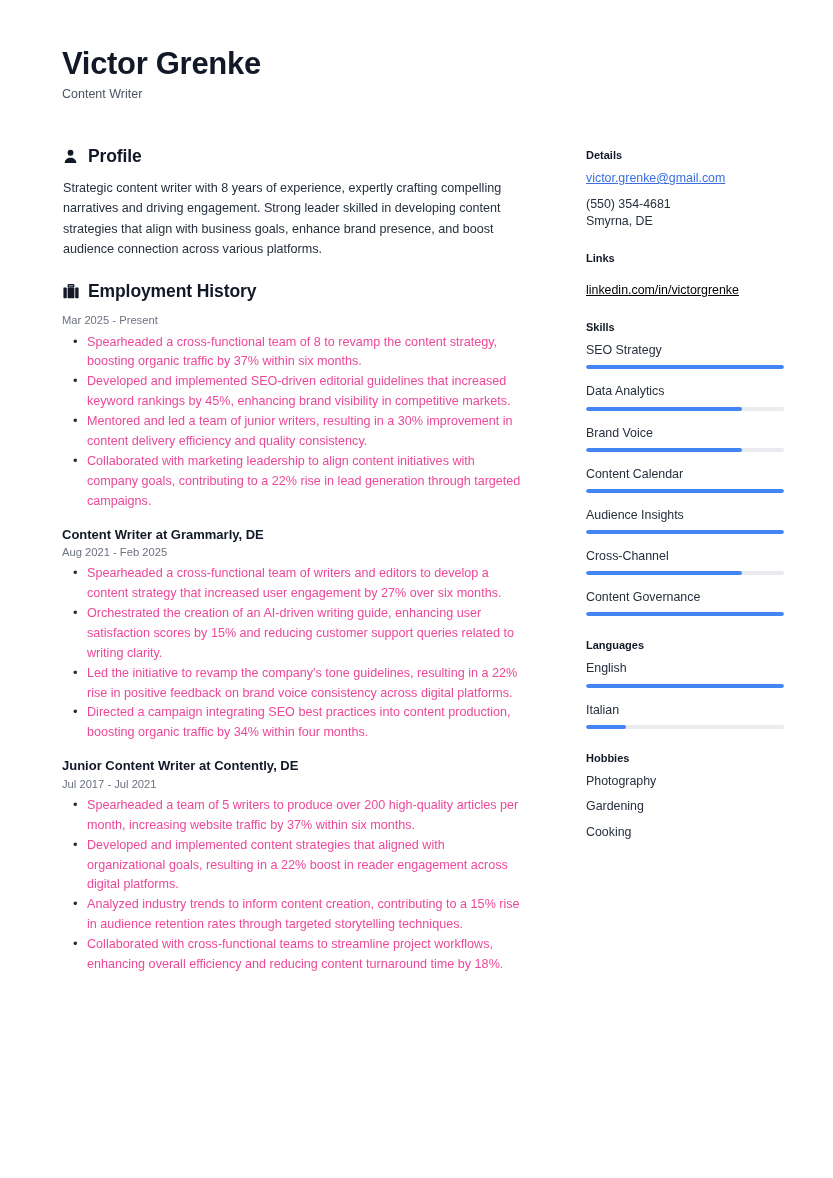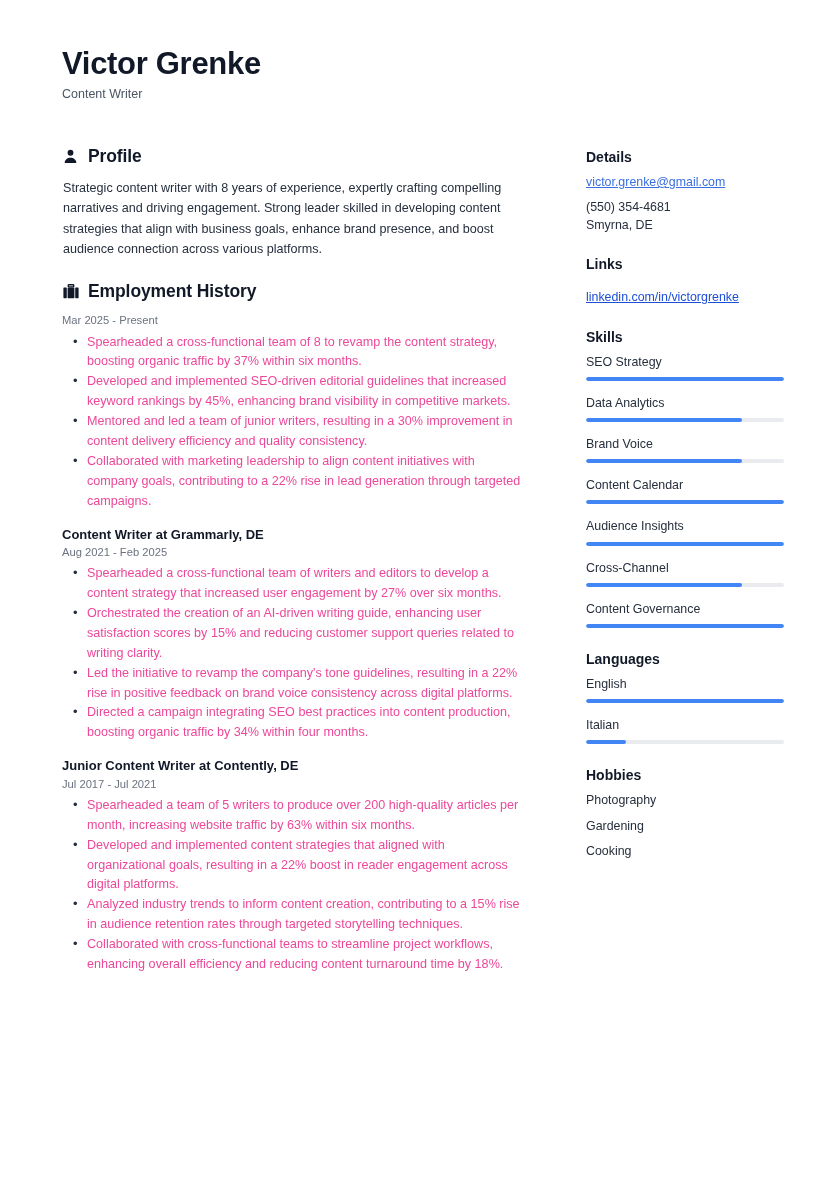--- a/index.html
+++ b/index.html
@@ -124,21 +124,21 @@
     left: 11px;
     top: -1px;
     font-size: 13px;
     color: #262f3d;
   }
 
   
   .side-block { margin-bottom: 22px; }
 
   .side-title {
-    font-size: 14px;
+    font-size: 11px;
     font-weight: bold;
     color: #111827;
     margin-bottom: 8px;
     line-height: 1.3;
   }
 
   .side-line {
     font-size: 12.4px;
     color: #262f3d;
     line-height: 1.32;
@@ -253,21 +253,21 @@
               <li>Orchestrated the creation of an AI-driven writing guide, enhancing user satisfaction scores by 15% and reducing customer support queries related to writing clarity.</li>
               <li>Led the initiative to revamp the company's tone guidelines, resulting in a 22% rise in positive feedback on brand voice consistency across digital platforms.</li>
               <li>Directed a campaign integrating SEO best practices into content production, boosting organic traffic by 34% within four months.</li>
             </ul>
           </div>
 
           <div class="job">
             <div class="job-role">Junior Content Writer at Contently, DE</div>
             <div class="job-dates">Jul 2017 - Jul 2021</div>
             <ul class="job-bullets">
-              <li>Spearheaded a team of 5 writers to produce over 200 high-quality articles per month, increasing website traffic by 63% within six months.</li>
+              <li>Spearheaded a team of 5 writers to produce over 200 high-quality articles per month, increasing website traffic by 37% within six months.</li>
               <li>Developed and implemented content strategies that aligned with organizational goals, resulting in a 22% boost in reader engagement across digital platforms.</li>
               <li>Analyzed industry trends to inform content creation, contributing to a 15% rise in audience retention rates through targeted storytelling techniques.</li>
               <li>Collaborated with cross-functional teams to streamline project workflows, enhancing overall efficiency and reducing content turnaround time by 18%.</li>
             </ul>
           </div>
 
         </div>
       </div>
 
     </div>
@@ -276,21 +276,21 @@
 
       <div class="side-block">
         <div class="side-title">Details</div>
         <a class="side-link" style="color: rgb(59, 111, 224);">victor.grenke@gmail.com</a>
         <div class="side-line">(550) 354-4681</div>
         <div class="side-line">Smyrna, DE</div>
       </div>
 
       <div class="side-block">
         <div class="side-title">Links</div>
-        <a class="side-link" style="color: #1d4ed8; margin-top: 16px;">linkedin.com/in/victorgrenke</a>
+        <a class="side-link" style="color: #000000; margin-top: 16px;">linkedin.com/in/victorgrenke</a>
       </div>
 
       <div class="side-block">
         <div class="side-title">Skills</div>
 
         <div class="rating-row">
           <div class="rating-label">SEO Strategy</div>
           <div class="rating-track">
             <div class="rating-fill" style="width: 100%; background: rgb(66, 133, 244);"></div>
           </div>

